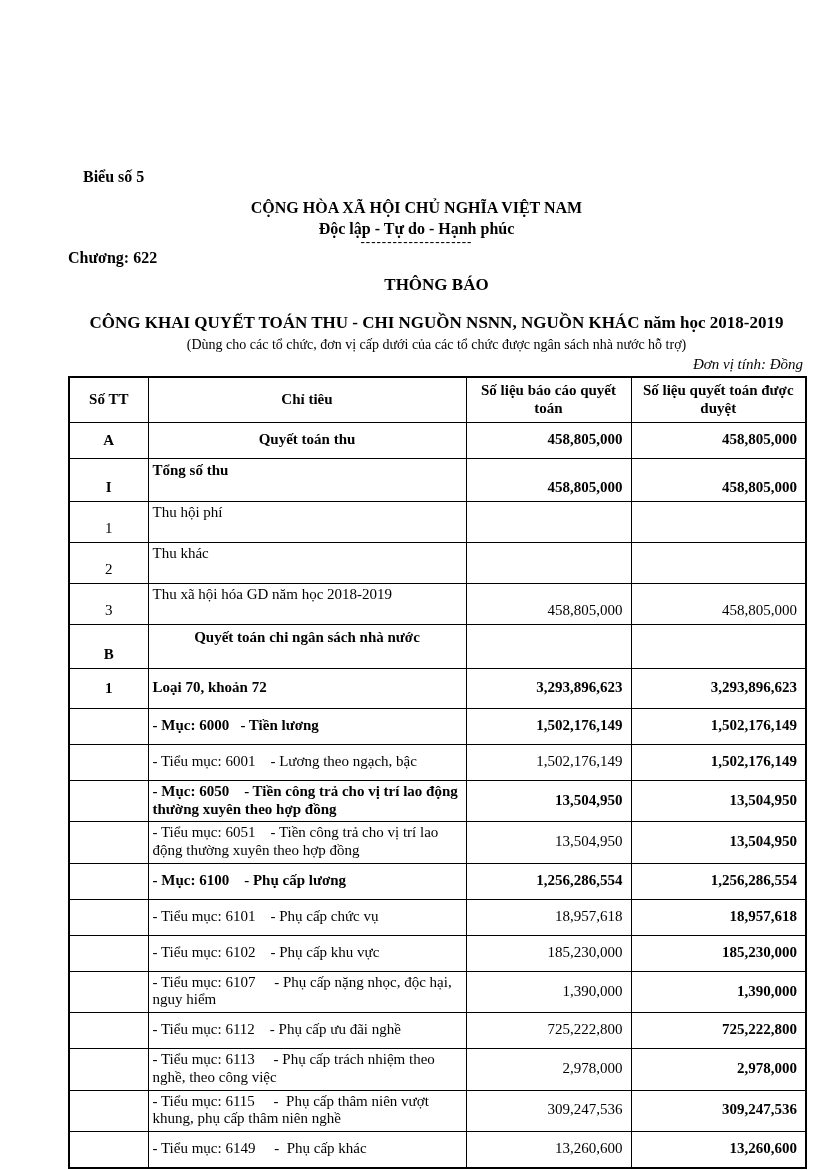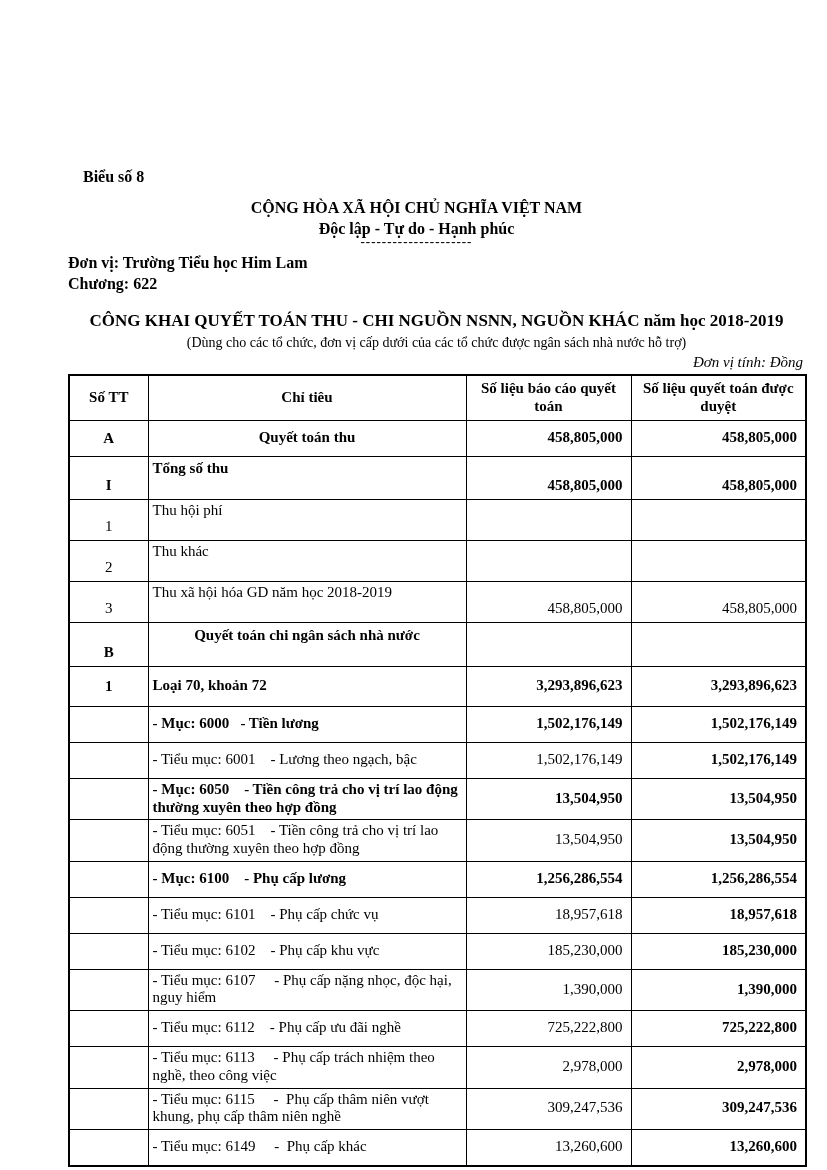--- a/index.html
+++ b/index.html
@@ -126,31 +126,31 @@
   .row-item td { height: 34px; }
   .row-loai td { font-weight: bold; height: 34px; }
   .row-muc td  { font-weight: bold; }
   .row-sub td.num2 { font-weight: bold; }
 </style>
 </head>
 <body>
 
 <div class="content">
 
-  <div class="bieu-so">Biểu số 8</div>
+  <div class="bieu-so">Biểu số 5</div>
 
   <div class="nat-block">
     <div class="nat-title">CỘNG HÒA XÃ HỘI CHỦ NGHĨA VIỆT NAM</div>
     <div class="nat-motto">Độc lập - Tự do - Hạnh phúc</div>
     <div class="motto-dash">---------------------</div>
   </div>
 
-  <div class="unit-line">Đơn vị: Trường Tiểu học Him Lam</div>
   <div class="chapter-line">Chương: 622</div>
 
+  <div class="doc-title">THÔNG BÁO</div>
   <div class="doc-title2">CÔNG KHAI QUYẾT TOÁN THU - CHI NGUỒN NSNN, NGUỒN KHÁC năm học 2018-2019</div>
   <div class="doc-sub">(Dùng cho các tổ chức, đơn vị cấp dưới của các tổ chức được ngân sách nhà nước hỗ trợ)</div>
   <div class="unit-note">Đơn vị tính: Đồng</div>
 
   <table class="budget">
     <colgroup>
       <col style="width:79px">
       <col style="width:318px">
       <col style="width:165px">
       <col style="width:175px">

